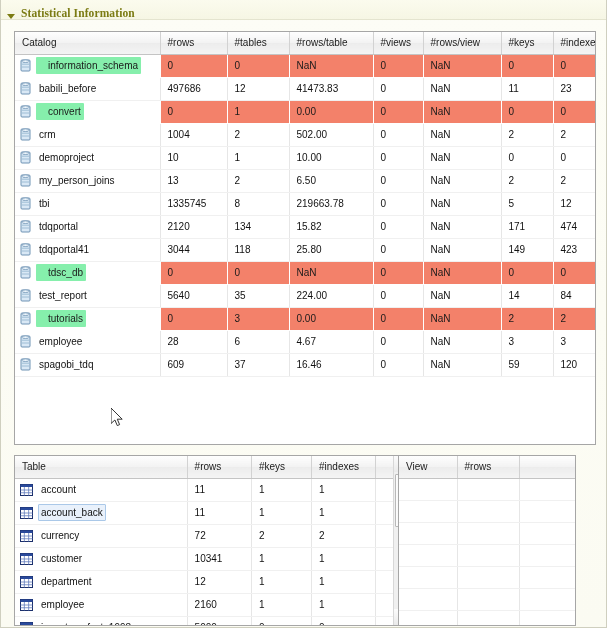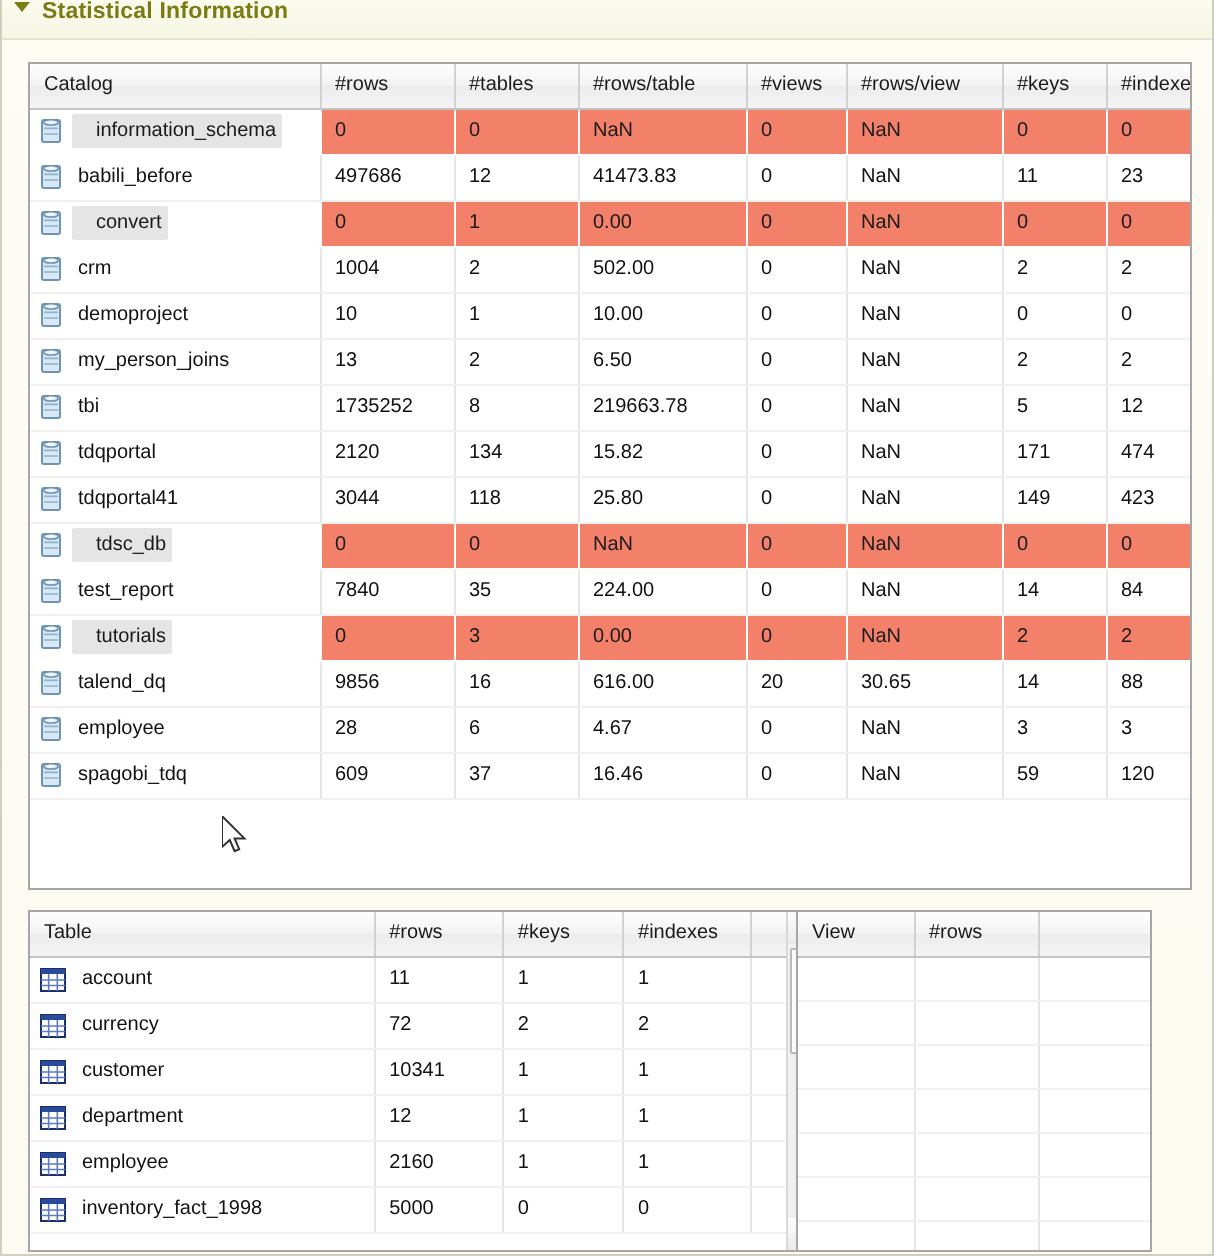--- a/index.html
+++ b/index.html
@@ -18,25 +18,26 @@
     box-sizing: border-box;
     border: 1px solid #cfcfbf;
     border-top: none;
     overflow: hidden;
   }
 
   
   .section-header {
     height: 20px;
     display: flex;
-    align-items: flex-start;
+    align-items: flex-end;
     padding-left: 6px;
     background: linear-gradient(to bottom, #fbfbee 0%, #f6f6e4 100%);
     border-bottom: 1px solid #e4e4cf;
     box-sizing: border-box;
+    font-family: Liberation Serif, serif;
   }
   .twisty {
     width: 0; height: 0;
     border-left: 4.5px solid transparent;
     border-right: 4.5px solid transparent;
     border-top: 5.5px solid #7c7c12;
     margin-right: 6px;
     margin-top: 1px;
   }
   .section-title {
@@ -116,21 +117,21 @@
   .name-inner {
     display: flex;
     align-items: center;
     height: 22px;
   }
   .name-text {
     padding: 1px 3px 1px 3px;
     line-height: 15px;
     border-radius: 1px;
   }
-  tr.alert .name-text { background: #e5e5e5; padding-left: 12px; }
+  tr.alert .name-text { background: #86efac; padding-left: 12px; }
   tr.focused .name-text {
     background: #e9f1fb;
     border: 1px solid #aac8e8;
     padding: 0 2px;
   }
 
   
   .db-icon {
     width: 11px; height: 13px;
     margin-right: 5px;
@@ -367,21 +368,21 @@
                 <span class="db-icon">
                   <svg width="11" height="13" viewBox="0 0 11 13">
                     <rect x="1" y="1" width="9" height="11" rx="1" fill="#d9e8f5" stroke="#6f93b4" stroke-width="1"></rect>
                     <ellipse cx="5.5" cy="2.2" rx="3.6" ry="1.3" fill="#eef6fc" stroke="#6f93b4" stroke-width="0.8"></ellipse>
                     <path d="M2 5.2 H9 M2 8 H9" stroke="#8fb2cd" stroke-width="0.8"></path>
                   </svg>
                 </span>
                 <span class="name-text">tbi</span>
               </div>
             </td>
-            <td>1735252</td>
+            <td>1335745</td>
             <td>8</td>
             <td>219663.78</td>
             <td>0</td>
             <td>NaN</td>
             <td>5</td>
             <td>12</td>
           </tr>
           <tr>
             <td class="name-cell">
               <div class="name-inner">
@@ -451,21 +452,21 @@
                 <span class="db-icon">
                   <svg width="11" height="13" viewBox="0 0 11 13">
                     <rect x="1" y="1" width="9" height="11" rx="1" fill="#d9e8f5" stroke="#6f93b4" stroke-width="1"></rect>
                     <ellipse cx="5.5" cy="2.2" rx="3.6" ry="1.3" fill="#eef6fc" stroke="#6f93b4" stroke-width="0.8"></ellipse>
                     <path d="M2 5.2 H9 M2 8 H9" stroke="#8fb2cd" stroke-width="0.8"></path>
                   </svg>
                 </span>
                 <span class="name-text">test_report</span>
               </div>
             </td>
-            <td>7840</td>
+            <td>5640</td>
             <td>35</td>
             <td>224.00</td>
             <td>0</td>
             <td>NaN</td>
             <td>14</td>
             <td>84</td>
           </tr>
           <tr class="alert">
             <td class="name-cell">
               <div class="name-inner">
@@ -479,41 +480,20 @@
                 <span class="name-text">tutorials</span>
               </div>
             </td>
             <td>0</td>
             <td>3</td>
             <td>0.00</td>
             <td>0</td>
             <td>NaN</td>
             <td>2</td>
             <td>2</td>
-          </tr>
-          <tr>
-            <td class="name-cell">
-              <div class="name-inner">
-                <span class="db-icon">
-                  <svg width="11" height="13" viewBox="0 0 11 13">
-                    <rect x="1" y="1" width="9" height="11" rx="1" fill="#d9e8f5" stroke="#6f93b4" stroke-width="1"></rect>
-                    <ellipse cx="5.5" cy="2.2" rx="3.6" ry="1.3" fill="#eef6fc" stroke="#6f93b4" stroke-width="0.8"></ellipse>
-                    <path d="M2 5.2 H9 M2 8 H9" stroke="#8fb2cd" stroke-width="0.8"></path>
-                  </svg>
-                </span>
-                <span class="name-text">talend_dq</span>
-              </div>
-            </td>
-            <td>9856</td>
-            <td>16</td>
-            <td>616.00</td>
-            <td>20</td>
-            <td>30.65</td>
-            <td>14</td>
-            <td>88</td>
           </tr>
           <tr>
             <td class="name-cell">
               <div class="name-inner">
                 <span class="db-icon">
                   <svg width="11" height="13" viewBox="0 0 11 13">
                     <rect x="1" y="1" width="9" height="11" rx="1" fill="#d9e8f5" stroke="#6f93b4" stroke-width="1"></rect>
                     <ellipse cx="5.5" cy="2.2" rx="3.6" ry="1.3" fill="#eef6fc" stroke="#6f93b4" stroke-width="0.8"></ellipse>
                     <path d="M2 5.2 H9 M2 8 H9" stroke="#8fb2cd" stroke-width="0.8"></path>
                   </svg>
@@ -584,20 +564,38 @@
                   </svg>
                 </span>
                 <span class="name-text">account</span>
               </div>
             </td>
             <td>11</td>
             <td>1</td>
             <td>1</td>
             <td></td>
           </tr>
+          <tr class="focused">
+            <td class="name-cell">
+              <div class="name-inner">
+                <span class="tbl-icon">
+                  <svg width="13" height="12" viewBox="0 0 13 12">
+                    <rect x="0.5" y="0.5" width="12" height="11" fill="#ffffff" stroke="#1b2f6b" stroke-width="1"></rect>
+                    <rect x="0.5" y="0.5" width="12" height="2.5" fill="#2a4a9c"></rect>
+                    <path d="M4.33 3 V11.5 M8.66 3 V11.5 M0.5 6 H12.5 M0.5 8.75 H12.5" stroke="#5f7bbd" stroke-width="0.8"></path>
+                  </svg>
+                </span>
+                <span class="name-text">account_back</span>
+              </div>
+            </td>
+            <td>11</td>
+            <td>1</td>
+            <td>1</td>
+            <td></td>
+          </tr>
           <tr>
             <td class="name-cell">
               <div class="name-inner">
                 <span class="tbl-icon">
                   <svg width="13" height="12" viewBox="0 0 13 12">
                     <rect x="0.5" y="0.5" width="12" height="11" fill="#ffffff" stroke="#1b2f6b" stroke-width="1"></rect>
                     <rect x="0.5" y="0.5" width="12" height="2.5" fill="#2a4a9c"></rect>
                     <path d="M4.33 3 V11.5 M8.66 3 V11.5 M0.5 6 H12.5 M0.5 8.75 H12.5" stroke="#5f7bbd" stroke-width="0.8"></path>
                   </svg>
                 </span>

